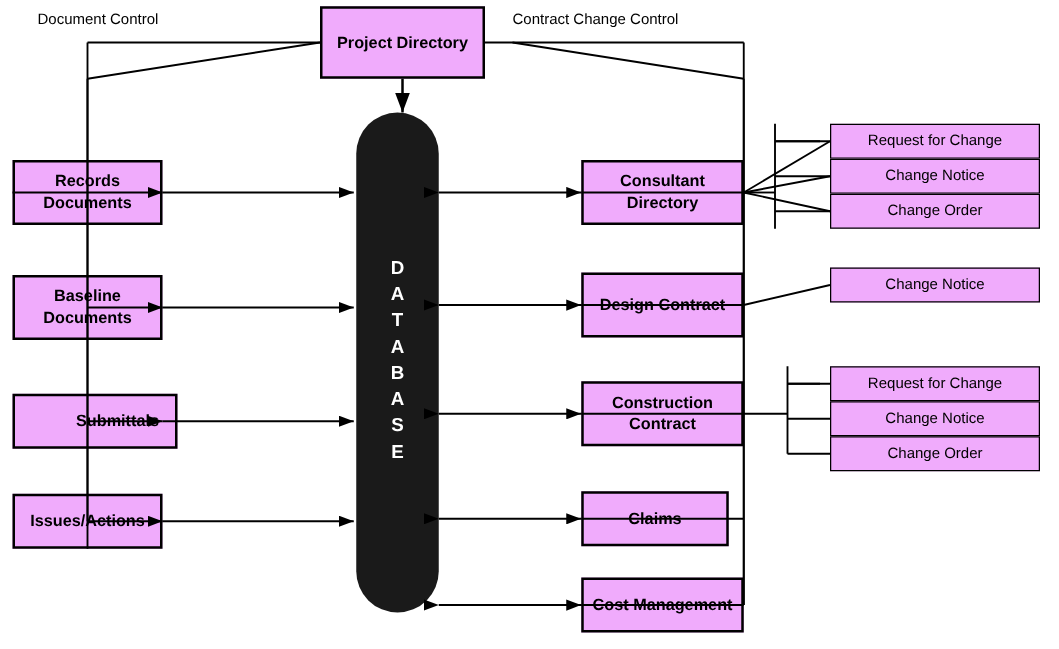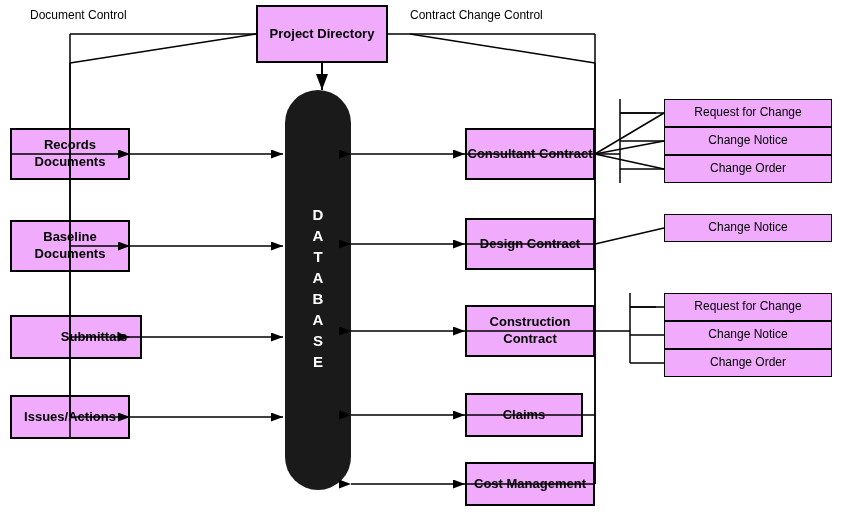--- a/index.html
+++ b/index.html
@@ -99,21 +99,21 @@
 
   <div class="box" style="left:10px; top:395px; width:120px; height:44px;">
     <span>Issues/Actions</span>
   </div>
 
   <div class="database-pill" style="left:285px; top:90px; width:66px; height:400px;">
     <span>DATABASE</span>
   </div>
 
   <div class="box" style="left:465px; top:128px; width:130px; height:52px;">
-    <span>Consultant Contract</span>
+    <span>Consultant Directory</span>
   </div>
 
   <div class="box" style="left:465px; top:305px; width:130px; height:52px;">
     <span>Construction Contract</span>
   </div>
 
   <div class="box" style="left:465px; top:218px; width:130px; height:52px;">
     <span>Design Contract</span>
   </div>
 

